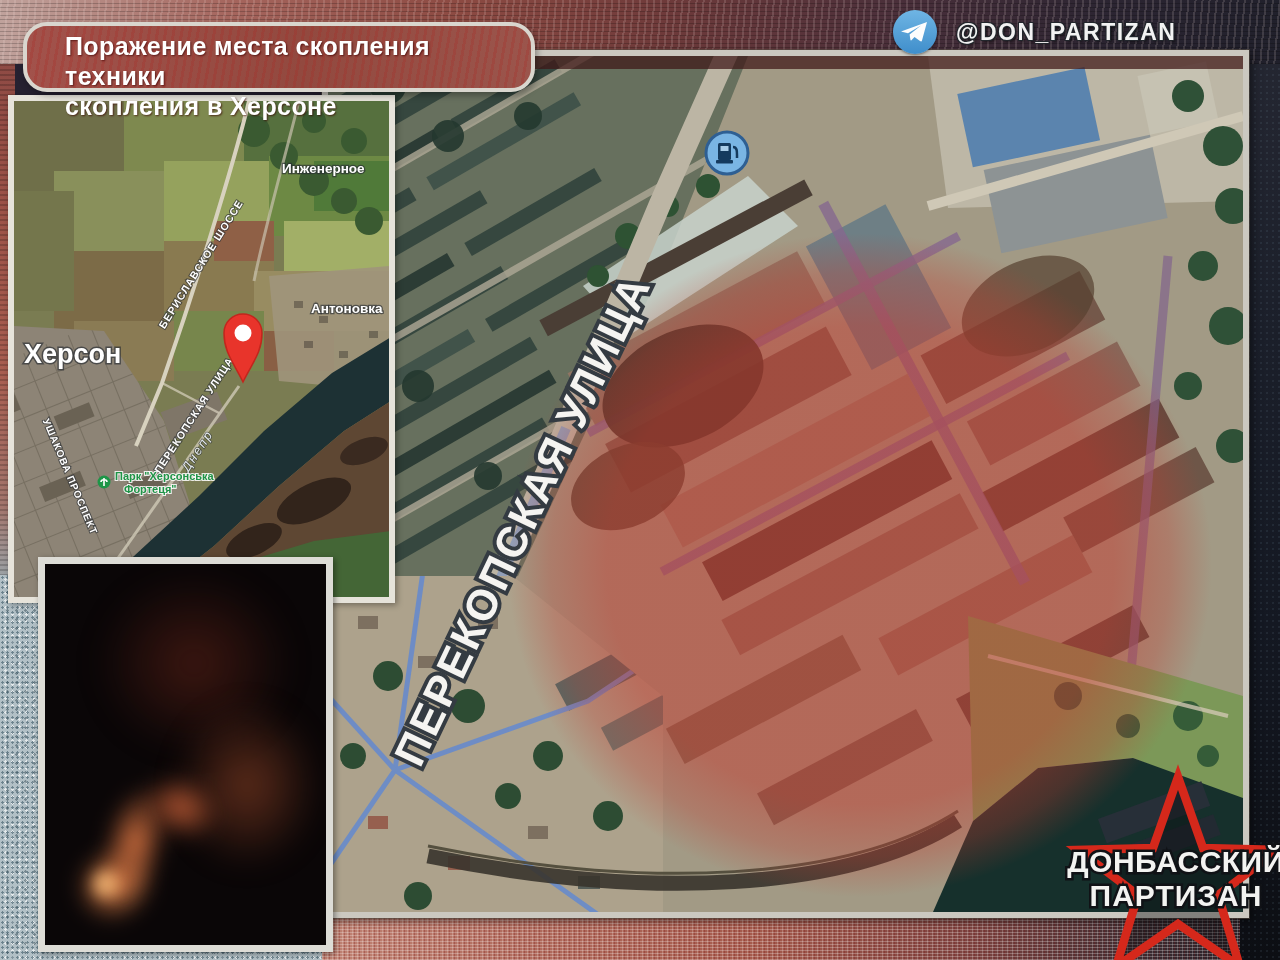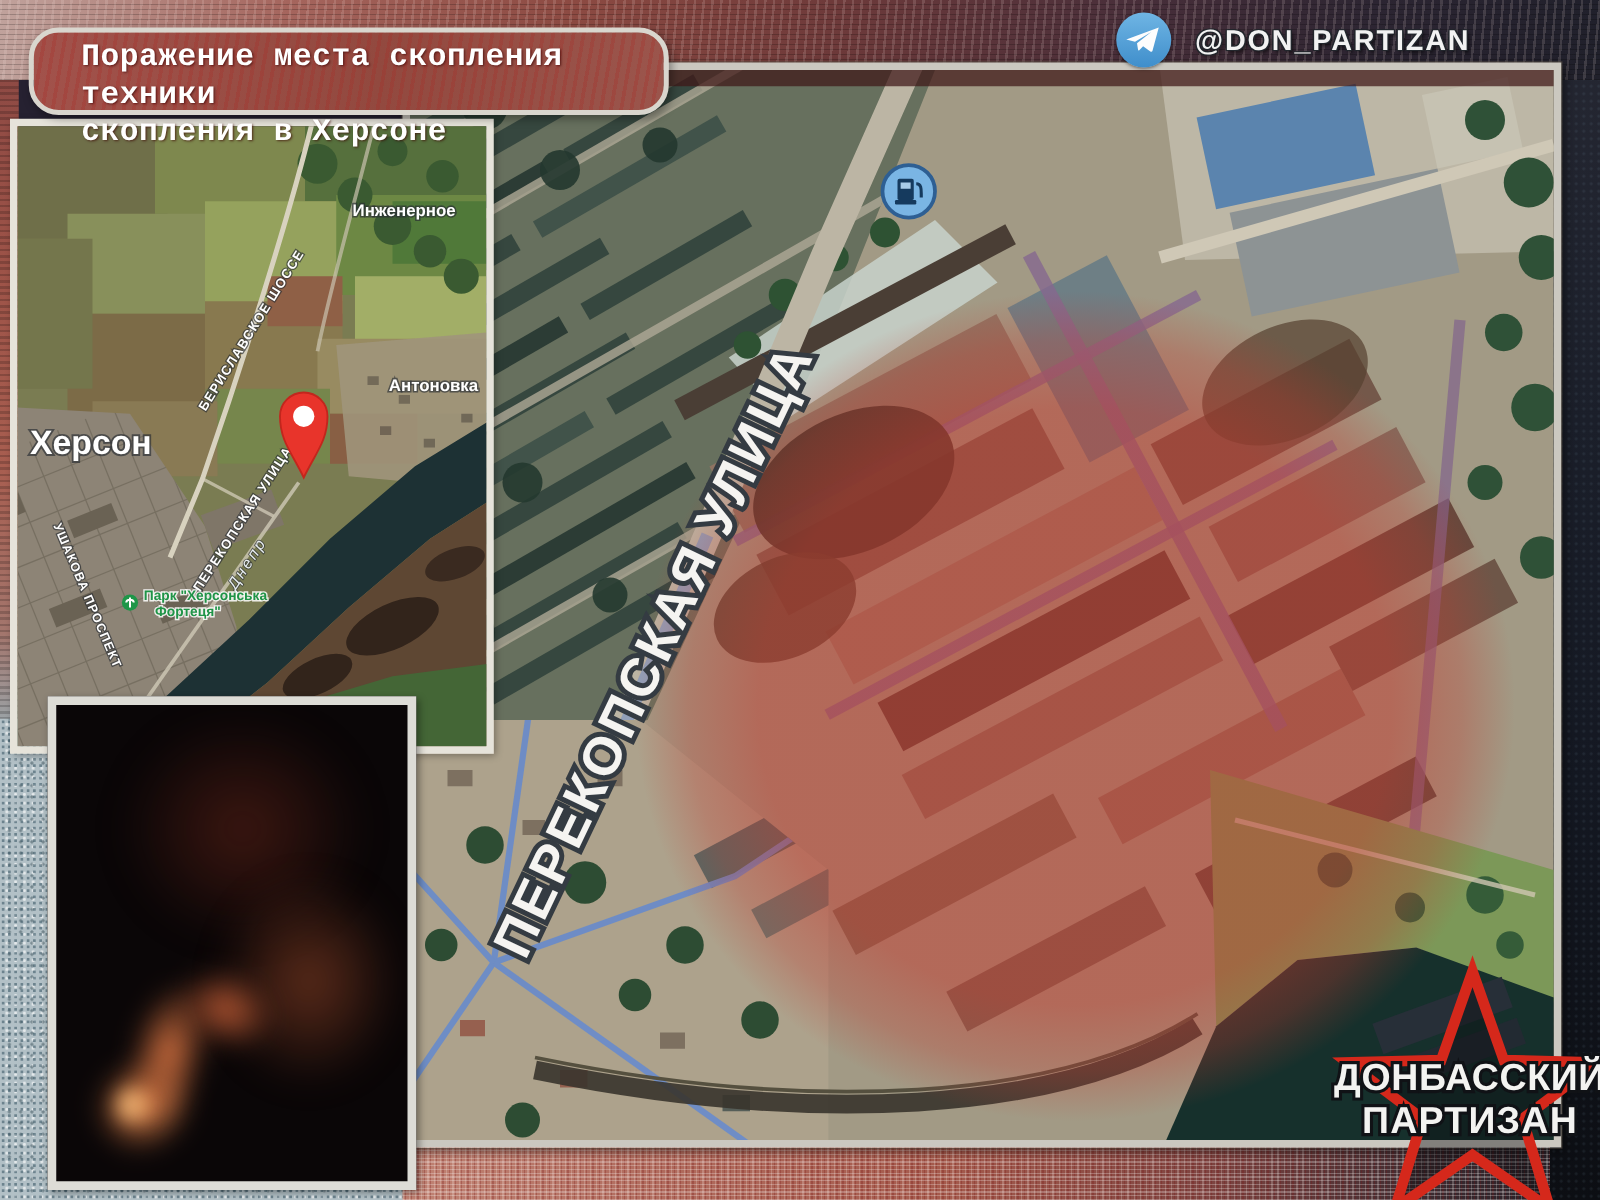--- a/index.html
+++ b/index.html
@@ -48,21 +48,21 @@
   .blob.b3{left:10%;top:74%;width:30%;height:20%;background:radial-gradient(closest-side,rgba(242,140,80,.95),rgba(120,45,25,0));transform:rotate(-35deg);filter:blur(9px);}
   .blob.b4{left:21%;top:58%;width:22%;height:30%;background:radial-gradient(closest-side,rgba(235,125,70,.9),rgba(110,40,22,0));transform:rotate(12deg);filter:blur(9px);}
   .blob.b5{left:34%;top:56%;width:28%;height:16%;background:radial-gradient(closest-side,rgba(220,105,60,.85),rgba(100,38,20,0));transform:rotate(24deg);filter:blur(10px);}
   .blob.b6{left:15%;top:79%;width:13%;height:10%;background:radial-gradient(closest-side,rgba(255,195,125,.95),rgba(160,70,30,0));filter:blur(6px);}
   
   .banner{position:absolute;left:23px;top:22px;width:512px;height:70px;z-index:30;
     border:4px solid #d9d6ce;border-radius:24px;padding:5px 0 0 38px;
     background:
       repeating-linear-gradient(100deg, rgba(170,40,35,.25) 0 3px, transparent 3px 8px),
       linear-gradient(90deg,#a2524b 0%,#92493f 55%,#9b554c 100%);
-    box-shadow:2px 3px 7px rgba(0,0,0,.35);font-family:Liberation Mono, monospace;}
+    box-shadow:2px 3px 7px rgba(0,0,0,.35);}
   .banner .line{color:#ffffff;font-weight:bold;font-size:25px;line-height:30px;letter-spacing:.4px;
     text-shadow:1px 1px 2px rgba(55,0,0,.65);}
   
   .tg{position:absolute;left:893px;top:8px;height:48px;z-index:30;display:flex;align-items:center;gap:19px;}
   .tg-icon{width:44px;height:44px;border-radius:50%;display:block;
     background:linear-gradient(180deg,#6fb5e4,#3f8ecb);box-shadow:0 1px 3px rgba(0,0,0,.5);}
   .tg-text{color:#f2f2f2;font-weight:bold;font-size:23px;letter-spacing:1.5px;
     text-shadow:-1px -1px 0 #22262c,1px -1px 0 #22262c,-1px 1px 0 #22262c,1px 1px 0 #22262c,2px 2px 3px rgba(0,0,0,.6);}
   
   .logo{position:absolute;left:1058px;top:758px;z-index:26;}

